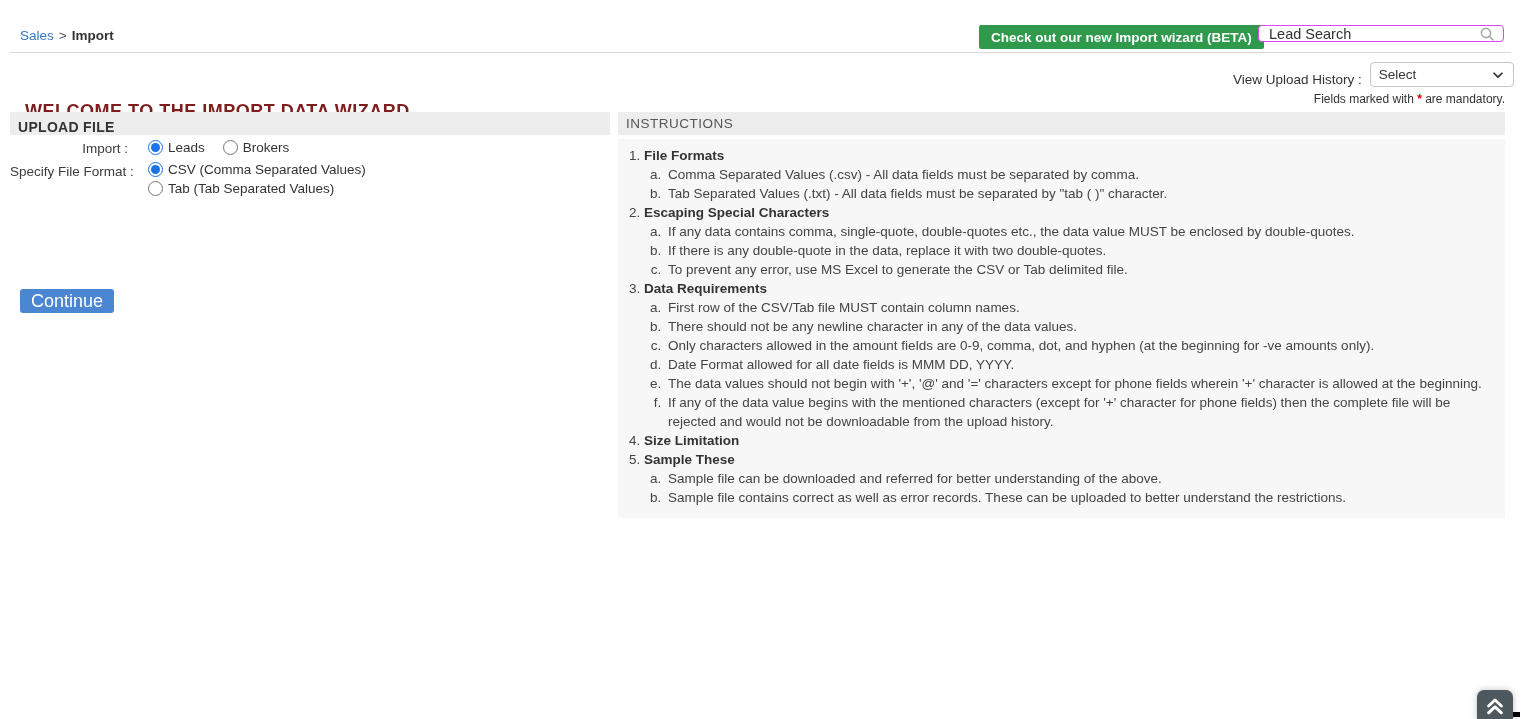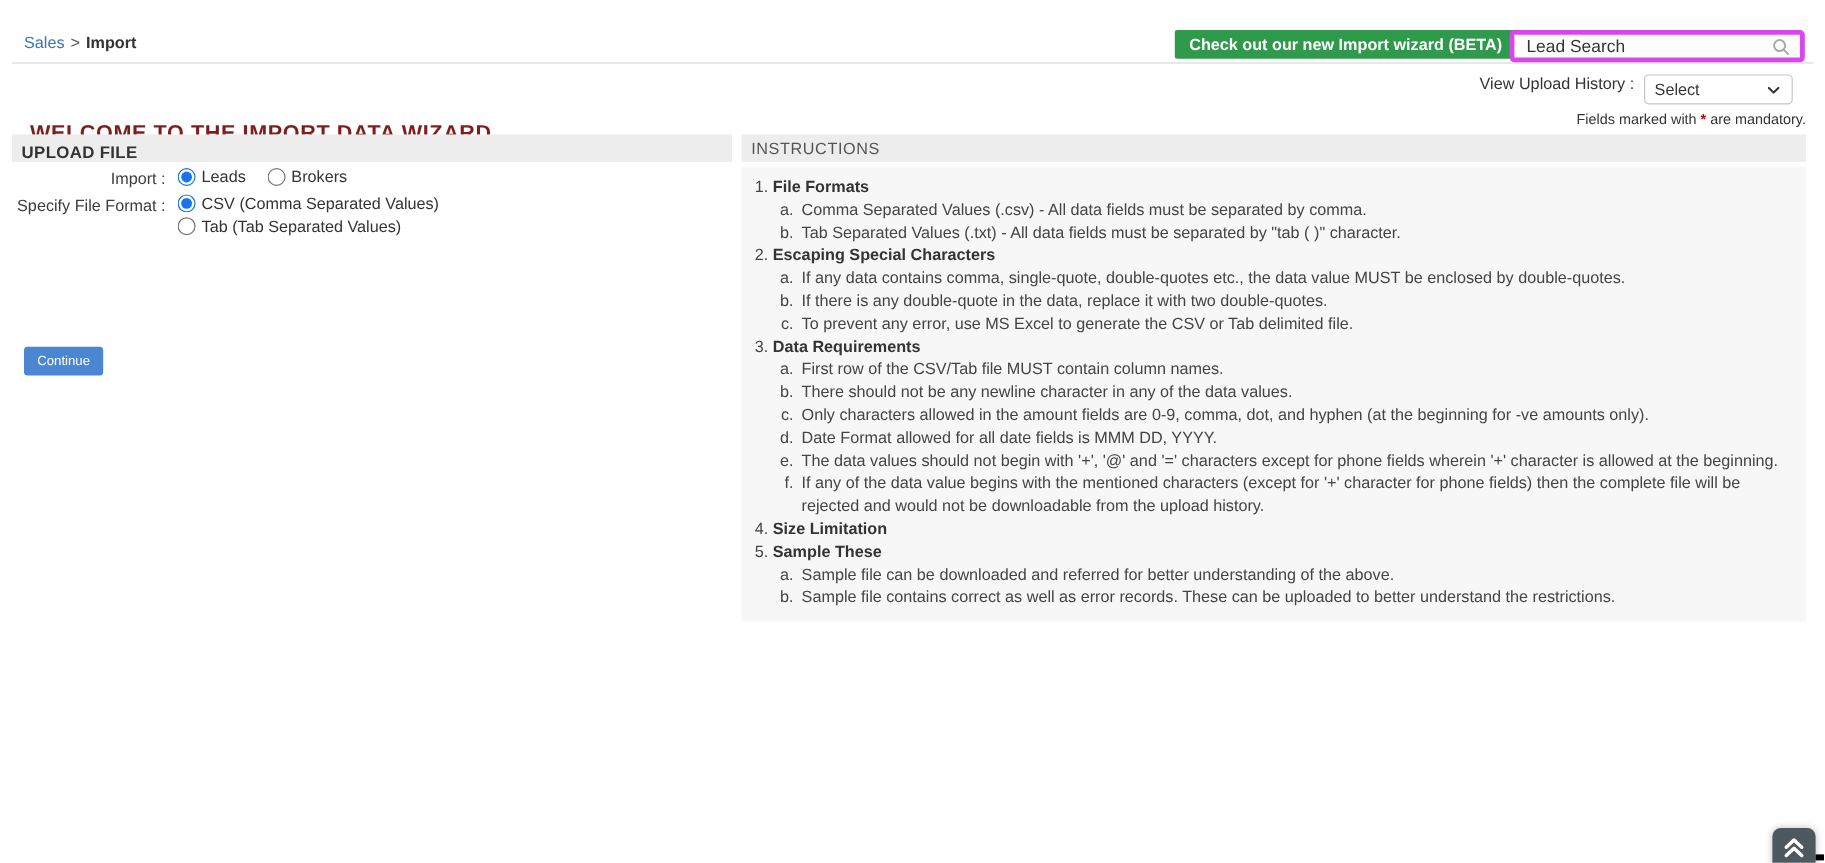--- a/index.html
+++ b/index.html
@@ -17,60 +17,60 @@
   .breadcrumb .current { font-weight:bold; color:#333; }
 
   .beta-btn {
     position:absolute; left:979px; top:25px; height:24px;
     background:#2f9a4b; color:#fff; font-weight:bold; font-size:13.5px;
     border:none; border-radius:2px; padding:0 12px; cursor:pointer;
     font-family:"Liberation Sans", sans-serif;
   }
 
   .lead-search {
-    position:absolute; left:1258px; top:25px; width:246px; height:27px;
-    border:4px solid #d946ef; border-radius:4px; background:#fff;
+    position:absolute; left:1258px; top:25px; width:246px; height:17px;
+    border:1px solid #d946ef; border-radius:4px; background:#fff;
     display:flex; align-items:center; padding:0 8px;
   }
   .lead-search input {
     border:none; outline:none; flex:1; font-size:14.5px; color:#333;
     font-family:"Liberation Sans", sans-serif; background:transparent;
   }
   .lead-search svg { flex:0 0 auto; }
 
   .top-divider { position:absolute; left:10px; top:52px; width:1501px; height:1px; background:#d9d9d9; }
 
   .page-title {
     position:absolute; left:25px; top:61px;
     font-size:18px; font-weight:800; letter-spacing:0.5px; color:#7f1d1d;margin-top:40px;
   }
 
-  .history-row { position:absolute; top:62px; left:1233px; display:flex; align-items:flex-start; }
+  .history-row { position:absolute; top:62px; left:1233px; display:flex; align-items:flex-end; }
   .history-label { font-size:13.5px; color:#333; margin-right:8px; white-space:nowrap; }
   .history-select {
-    width:124px; height:25px; border:1px solid #c5c5c5; border-radius:4px;
+    width:144px; height:25px; border:1px solid #c5c5c5; border-radius:4px;
     display:flex; align-items:center; justify-content:space-between;
     padding:0 8px; background:#fff; cursor:pointer; font-size:13.5px; color:#333;
   }
 
   .mandatory-note { position:absolute; top:92px; right:16px; font-size:12px; color:#333; }
   .mandatory-note .star { color:#cc0000; font-weight:bold; }
 
   
   .panel-header {
     position:absolute; top:112px; height:23px; background:#ededed;
     display:flex; align-items:center; padding:0 8px;
   }
   .upload-header { left:10px; width:600px; font-size:14px; font-weight:bold; color:#333; letter-spacing:0.3px;align-items:flex-end; }
   .instructions-header { left:618px; width:887px; font-size:13.5px; color:#555; letter-spacing:0.5px; }
 
   
   .upload-form { position:absolute; left:10px; top:139px; width:600px; }
   .form-row { display:flex; margin-bottom:6px; }
-  .form-label { width:138px; text-align:right; padding-right:10px; color:#3c3c3c; padding-top:2px; white-space:nowrap; }
+  .form-label { width:138px; text-align:right; padding-right:20px; color:#3c3c3c; padding-top:2px; white-space:nowrap; }
   .form-label .star { color:#cc0000; font-weight:bold; }
   .radio-row { display:flex; align-items:center; gap:18px; }
   .radio-col { display:flex; flex-direction:column; gap:4px; }
   .radio-opt { display:flex; align-items:center; gap:5px; cursor:pointer; color:#333; }
   .radio-opt input { margin:0; width:15px; height:15px; accent-color:#1a73e8; cursor:pointer; }
 
   .file-row { margin-top:24px; align-items:center; }
   .file-box {
     width:242px; height:32px; border:1px solid #ccc; border-radius:4px;
     display:flex; align-items:center; padding:0 6px; background:#fff;
@@ -79,21 +79,21 @@
     height:22px; background:#f5f5f5; border:1px solid #8a8a8a; border-radius:3px;
     font-size:13.5px; color:#222; padding:0 9px; cursor:pointer; white-space:nowrap;
     font-family:"Liberation Sans", sans-serif;
   }
   .file-status { margin-left:8px; color:#333; white-space:nowrap; }
   .sample-link { margin-left:22px; color:#2e7fc1; text-decoration:none; cursor:pointer; white-space:nowrap; }
 
   .continue-btn {
     position:absolute; left:20px; top:289px; height:24px;
     background:#4a86d2; color:#fff; border:none; border-radius:3px;
-    font-size:11px; padding:0 11px; cursor:pointer;
+    font-size:18px; padding:0 11px; cursor:pointer;
     font-family:"Liberation Sans", sans-serif;
   }
 
   
   .instructions-body {
     position:absolute; left:618px; top:139px; width:887px; height:379px;
     background:#f7f7f7; padding:7px 10px 0 4px; color:#444;
   }
   .instructions-body ol.main { margin:0; padding-left:22px; }
   .instructions-body ol.main > li { line-height:19px; }

